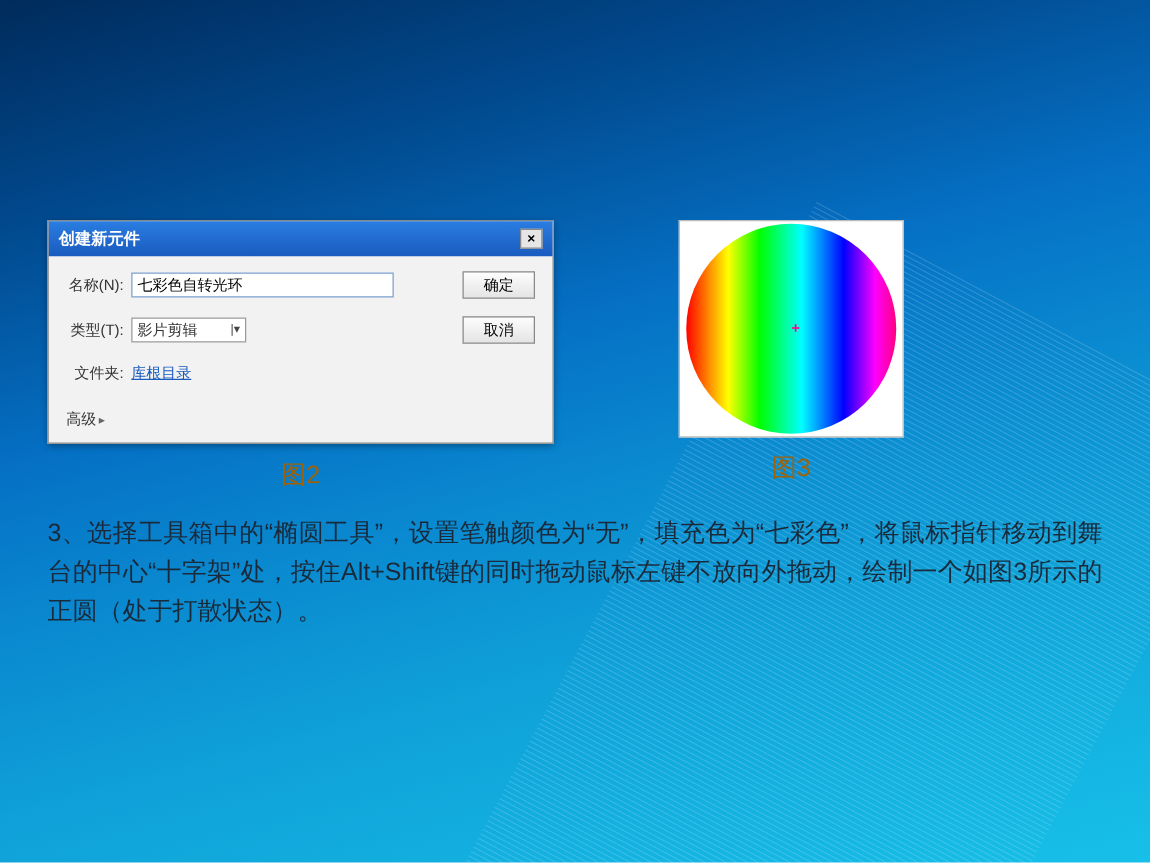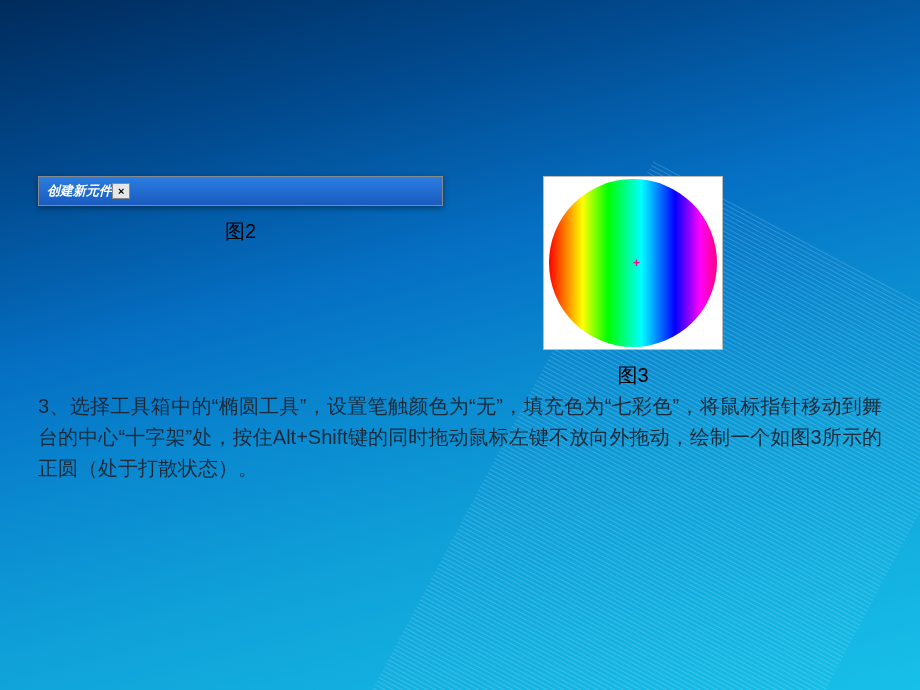--- a/index.html
+++ b/index.html
@@ -47,23 +47,23 @@
     font-size: 12px;
     font-family: "Microsoft YaHei", Tahoma, sans-serif;
     color: #333;
   }
   .titlebar {
     background: linear-gradient(#2a7de1, #1a5bbf);
     color: #fff;
     font-weight: bold;
     padding: 4px 8px;
     display: flex;
+    justify-content: space-between;
     align-items: center;
     font-size: 13px;
-    font-style: italic;
   }
   .closebtn {
     width: 18px; height: 16px;
     background: #e6e6e6;
     border: 1px solid #888;
     color: #000;
     font-size: 11px;
     line-height: 14px;
     text-align: center;
     cursor: pointer;
@@ -107,21 +107,21 @@
   .linkish { color: #1a5bbf; text-decoration: underline; cursor: pointer; }
   .expandrow {
     grid-column: 1 / -1;
     padding-top: 4px;
     color: #333;
   }
   .expandrow .tri { font-size: 10px; color: #666; margin-left: 2px; }
   .caption {
     text-align: center;
     font-size: 20px;
-    color: #000000;
+    color: #a16207;
     margin-top: 10px;
   }
   .wheelwrap { display: flex; flex-direction: column; align-items: center; }
   .wheel {
     width: 180px; height: 174px;
     background: #fff;
     border: 1px solid #bbb;
     display: flex; align-items: center; justify-content: center;
     position: relative;
   }
@@ -149,27 +149,49 @@
 
 <div class="content">
 
   <div class="figrow">
     <div>
       <div class="dialog">
         <div class="titlebar">
           <span>创建新元件</span>
           <span class="closebtn">×</span>
         </div>
+        <div class="dlgbody">
+          <span class="lbl">名称(N):</span>
+          <input class="txtinput" value="七彩色自转光环" style="">
+          <button class="dlgbtn">确定</button>
+
+          <span class="lbl">类型(T):</span>
+          <span>
+            <span class="combo">
+              <span>影片剪辑</span>
+              <span class="arrow">|▾</span>
+            </span>
+          </span>
+          <button class="dlgbtn">取消</button>
+
+          <span class="lbl">文件夹:</span>
+          <span class="linkish">库根目录</span>
+          <span></span>
+
+          <div class="expandrow">
+            <span>高级</span><span class="tri">▸</span>
+          </div>
+        </div>
       </div>
       <div class="caption">图2</div>
     </div>
 
     <div class="wheelwrap">
       <div class="wheel">
         <div class="colorcircle"></div>
         <div class="centerplus">+</div>
       </div>
       <div class="caption">图3</div>
     </div>
   </div>
 
-  <div class="para" style="margin-top:0;">3、选择工具箱中的“椭圆工具”，设置笔触颜色为“无”，填充色为“七彩色”，将鼠标指针移动到舞台的中心“十字架”处，按住Alt+Shift键的同时拖动鼠标左键不放向外拖动，绘制一个如图3所示的正圆（处于打散状态）。</div>
+  <div class="para" style="margin-top:16px;">3、选择工具箱中的“椭圆工具”，设置笔触颜色为“无”，填充色为“七彩色”，将鼠标指针移动到舞台的中心“十字架”处，按住Alt+Shift键的同时拖动鼠标左键不放向外拖动，绘制一个如图3所示的正圆（处于打散状态）。</div>
 </div>
 
 </body></html>

